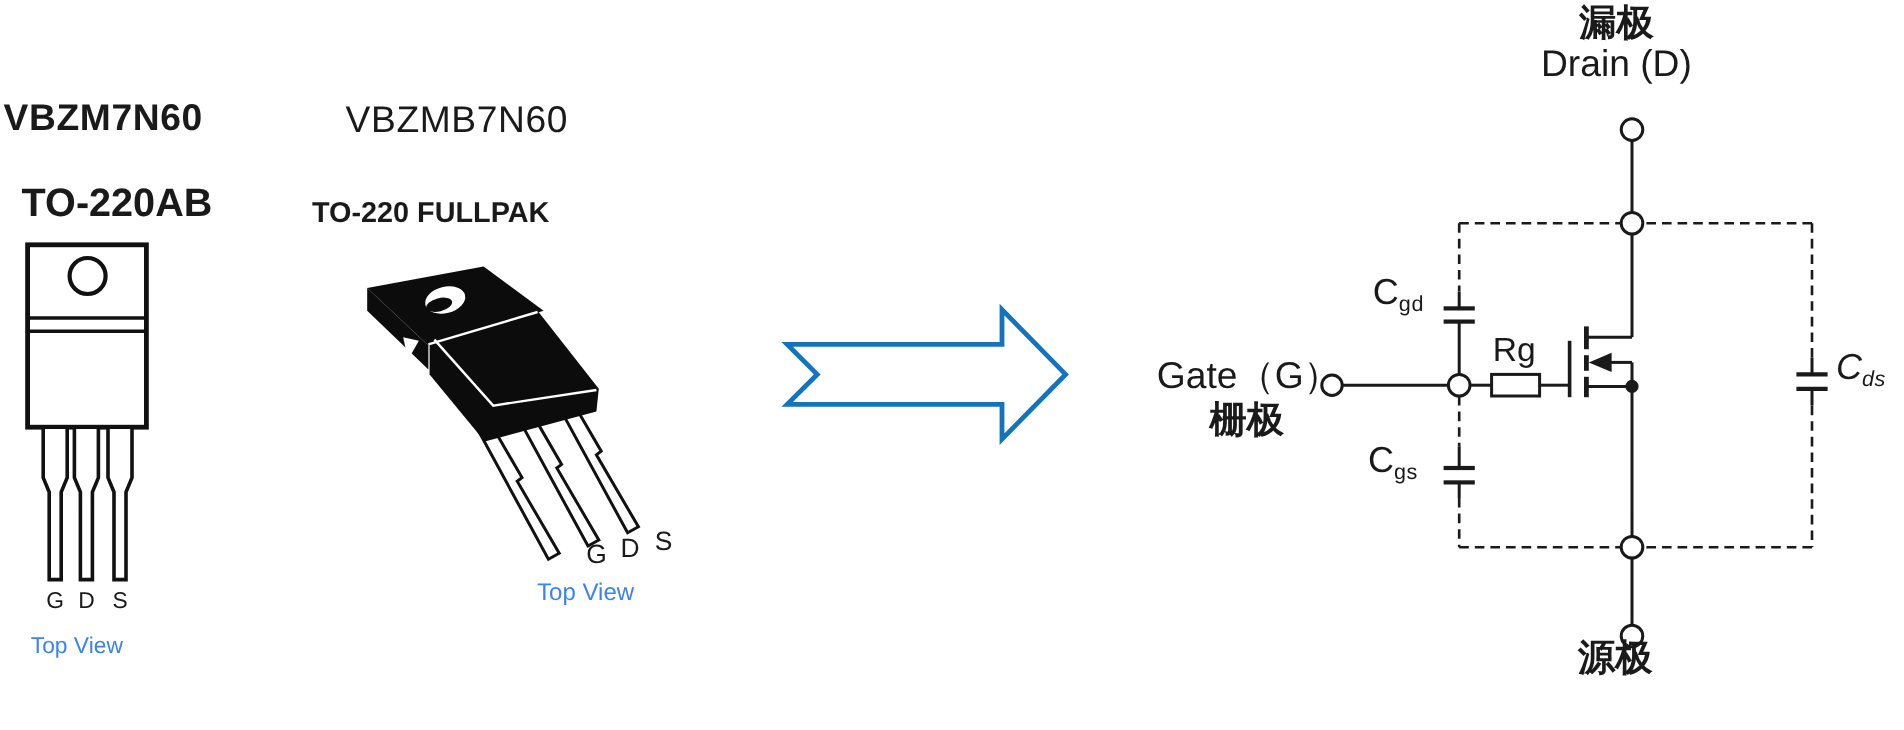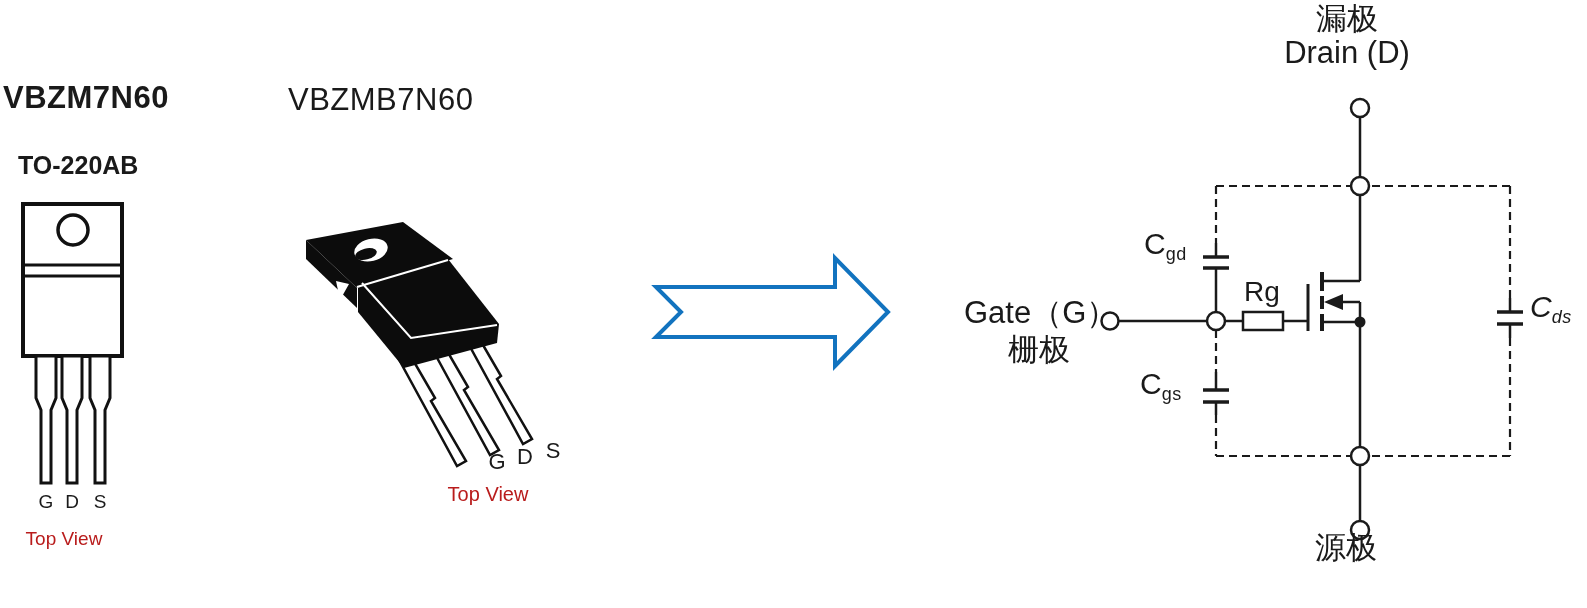--- a/index.html
+++ b/index.html
@@ -5,26 +5,26 @@
   html,body{margin:0;padding:0;background:#fff;}
   .stage{
     position:relative;width:1587px;height:608px;background:#ffffff;
     font-family:"Liberation Sans","DejaVu Sans",sans-serif;color:#1a1a1a;overflow:hidden;
   }
   .gfx{position:absolute;left:0;top:0;}
   .txt{position:absolute;line-height:1.05;white-space:nowrap;}
   .ctr{transform:translateX(-50%);text-align:center;}
   .cjk{font-family:"Liberation Serif","DejaVu Serif",serif;}
   .part-title{font-size:31px;letter-spacing:0.5px;}
-  .pkg-type{font-size:25px;font-weight:bold;}
+  .pkg-type{font-size:33px;font-weight:bold;}
   .pin{position:absolute;transform:translateX(-50%);font-size:19px;}
   .pin2{position:absolute;transform:translateX(-50%);font-size:22px;}
-  .topview{font-size:19px;color:#b91c1c;}
+  .topview{font-size:19px;color:#3b82f6;}
   .term-en{font-size:31px;}
-  .term-cn{font-size:31px;}
+  .term-cn{font-size:31px;font-weight:bold;}
   .rg-label{font-size:28px;}
   .caplabel{position:absolute;font-size:30px;line-height:1;}
   .caplabel .sub{font-size:18px;vertical-align:-6px;letter-spacing:0.5px;}
 </style>
 </head>
 <body>
 
 <div class="stage">
 
   <svg class="gfx" width="1587" height="608" viewBox="0 0 1587 608">
@@ -136,20 +136,21 @@
   </svg>
 
   <div class="txt part-title" style="left:3px;top:82px;font-weight:bold;">VBZM7N60</div>
   <div class="txt pkg-type" style="left:18px;top:152px;">TO-220AB</div>
   <span class="pin" style="left:46px;top:491px;">G</span>
   <span class="pin" style="left:72px;top:491px;">D</span>
   <span class="pin" style="left:100px;top:491px;">S</span>
   <div class="txt topview ctr" style="left:64px;top:529px;">Top View</div>
 
   <div class="txt part-title" style="left:268px;top:84px;margin-left:20px;">VBZMB7N60</div>
+  <div class="txt pkg-type" style="left:260px;top:165px;font-size:24px;">TO-220 FULLPAK</div>
   <span class="pin2" style="left:497px;top:449px;">G</span>
   <span class="pin2" style="left:525px;top:444px;">D</span>
   <span class="pin2" style="left:553px;top:438px;">S</span>
   <div class="txt topview ctr" style="left:488px;top:484px;font-size:20px;">Top View</div>
 
   <div class="txt term-cn cjk ctr" style="left:1347px;top:3px;">漏极</div>
   <div class="txt term-en" style="left:964px;top:297px;">Gate（G）</div>
   <div class="txt term-en ctr" style="left:1347px;top:37px;">Drain (D)</div>
   <div class="txt term-cn cjk" style="left:1008px;top:334px;">栅极</div>
   <div class="txt term-cn cjk ctr" style="left:1346px;top:532px;">源极</div>

